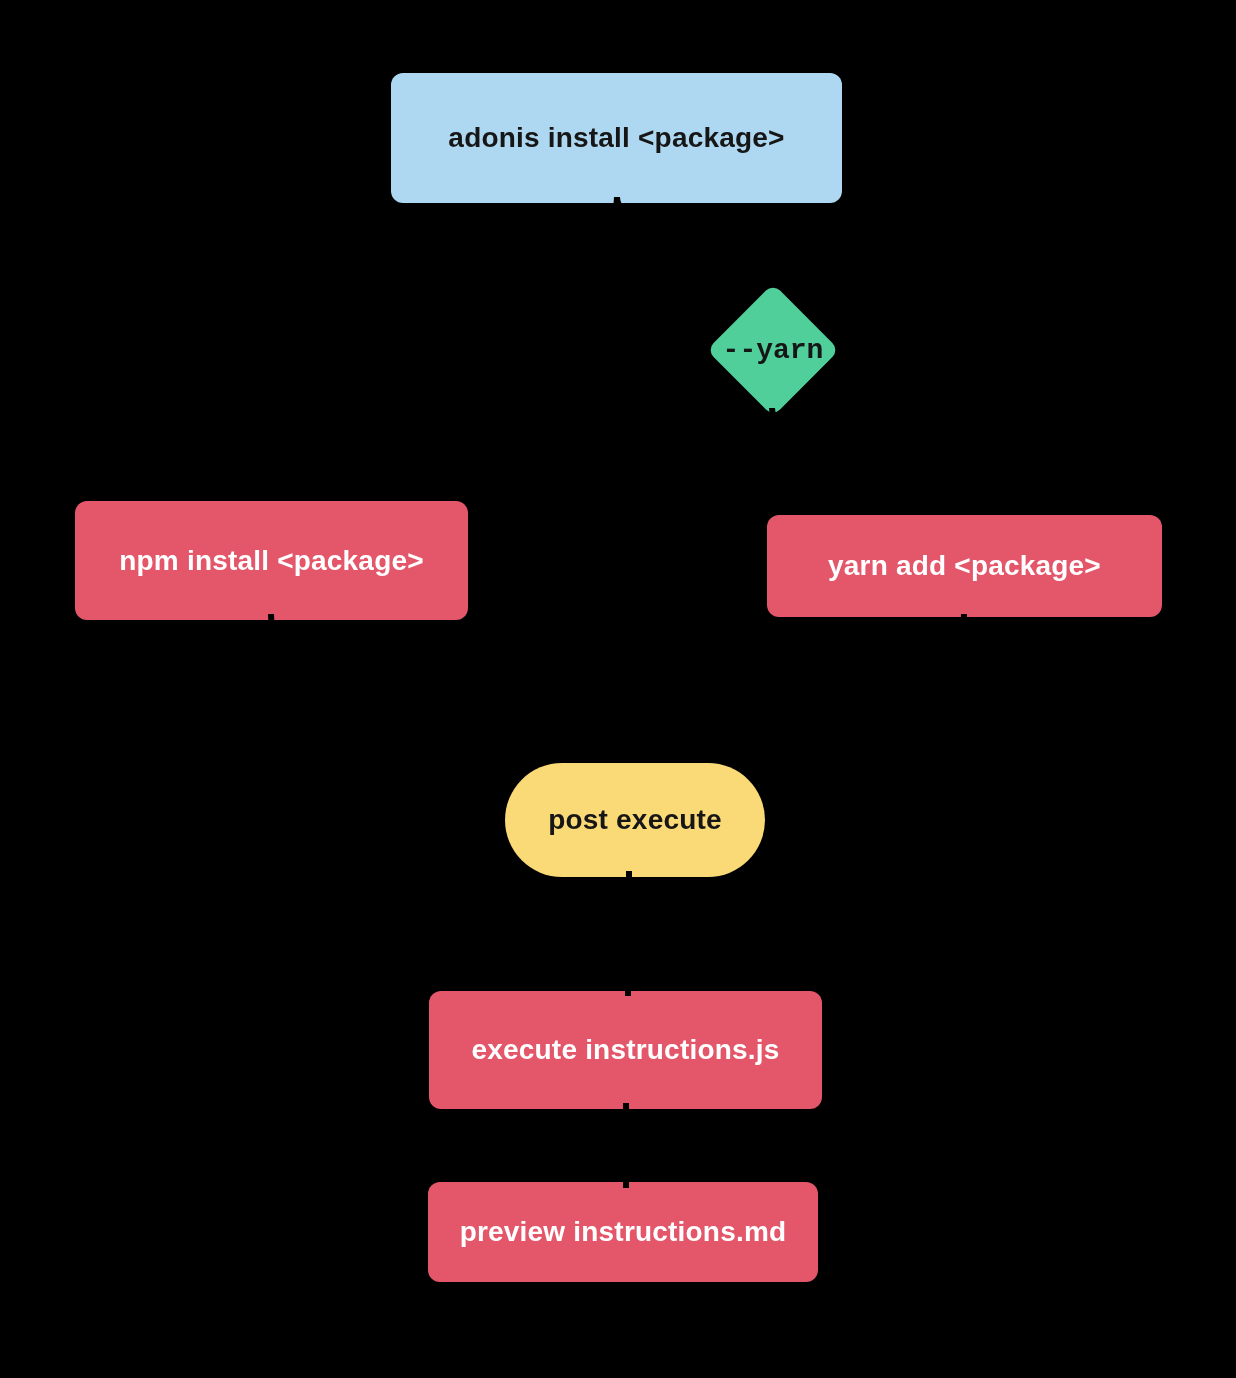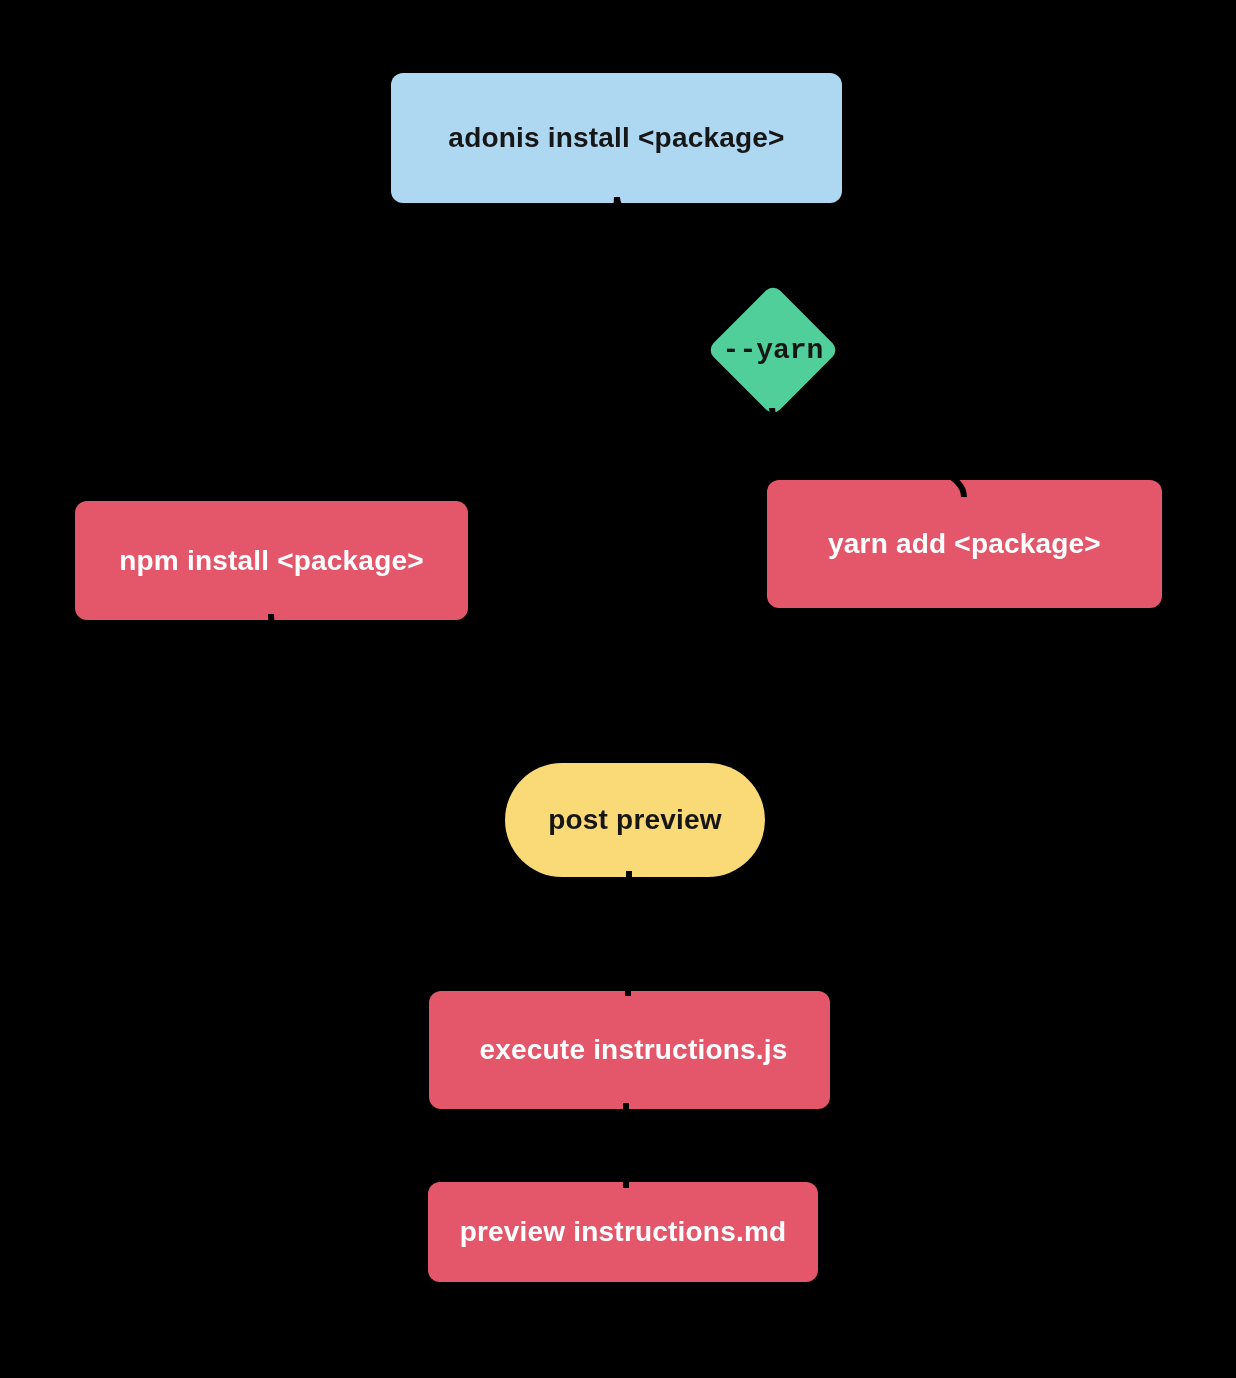--- a/index.html
+++ b/index.html
@@ -25,21 +25,21 @@
     letter-spacing: 0.2px;
     text-align: center;
     z-index: 1;
     white-space: nowrap;
   }
   .rect   { border-radius: 12px; }
   .stadium{ border-radius: 57px; }
 
   .node-adonis  { left: 391px; top: 73px;   width: 451px; height: 130px; }
   .node-npm     { left: 75px;  top: 501px;  width: 393px; height: 119px; }
-  .node-yarn    { left: 767px; top: 480px;  width: 395px; height: 128px; }
+  .node-yarn    { left: 767px; top: 515px;  width: 395px; height: 102px; }
   .node-post    { left: 505px; top: 763px;  width: 260px; height: 114px; }
   .node-execute { left: 429px; top: 991px;  width: 393px; height: 118px; }
   .node-preview { left: 428px; top: 1182px; width: 390px; height: 100px; }
 
   .diamond-wrap {
     position: absolute;
     left: 707px; top: 284px;
     width: 132px; height: 132px;
     z-index: 1;
   }
@@ -92,24 +92,24 @@
 
   <div class="node rect node-npm" style="background-color: rgb(228, 86, 106); color: #ffffff;">
     <span>npm install &lt;package&gt;</span>
   </div>
 
   <div class="node rect node-yarn" style="background-color: rgb(228, 86, 106); color: rgb(255, 255, 255);">
     <span>yarn add &lt;package&gt;</span>
   </div>
 
   <div class="node stadium node-post" style="background-color: rgb(250, 217, 119); color: rgb(22, 22, 22);">
-    <span>post preview</span>
+    <span>post execute</span>
   </div>
 
-  <div class="node rect node-execute" style="background-color: rgb(228, 86, 106); color: rgb(255, 255, 255); padding-left: 8px;">
+  <div class="node rect node-execute" style="background-color: rgb(228, 86, 106); color: rgb(255, 255, 255);">
     <span>execute instructions.js</span>
   </div>
 
   <div class="node rect node-preview" style="background-color: rgb(228, 86, 106); color: rgb(255, 255, 255);">
     <span>preview instructions.md</span>
   </div>
 
   <svg class="edges" viewBox="0 0 1236 1378" xmlns="http://www.w3.org/2000/svg">
     <path d="M617,197 C617,310 271,390 271,495" style="stroke: rgb(0, 0, 0);"></path>
     <path d="M617,197 C617,242 773,238 773,277" style="stroke: rgb(0, 0, 0);"></path>

